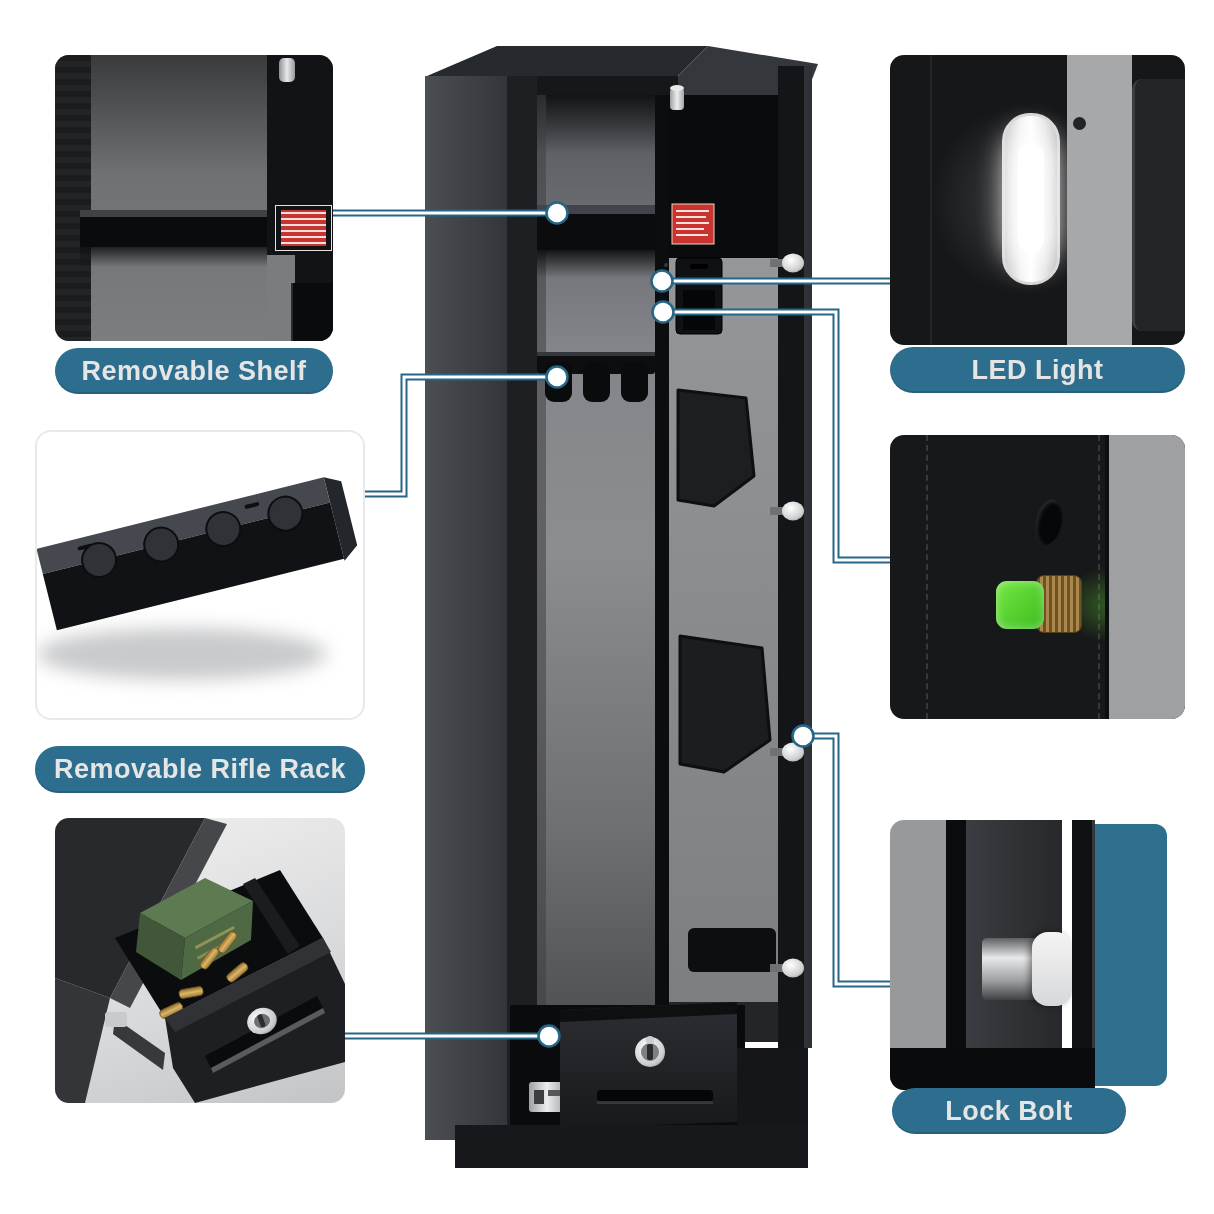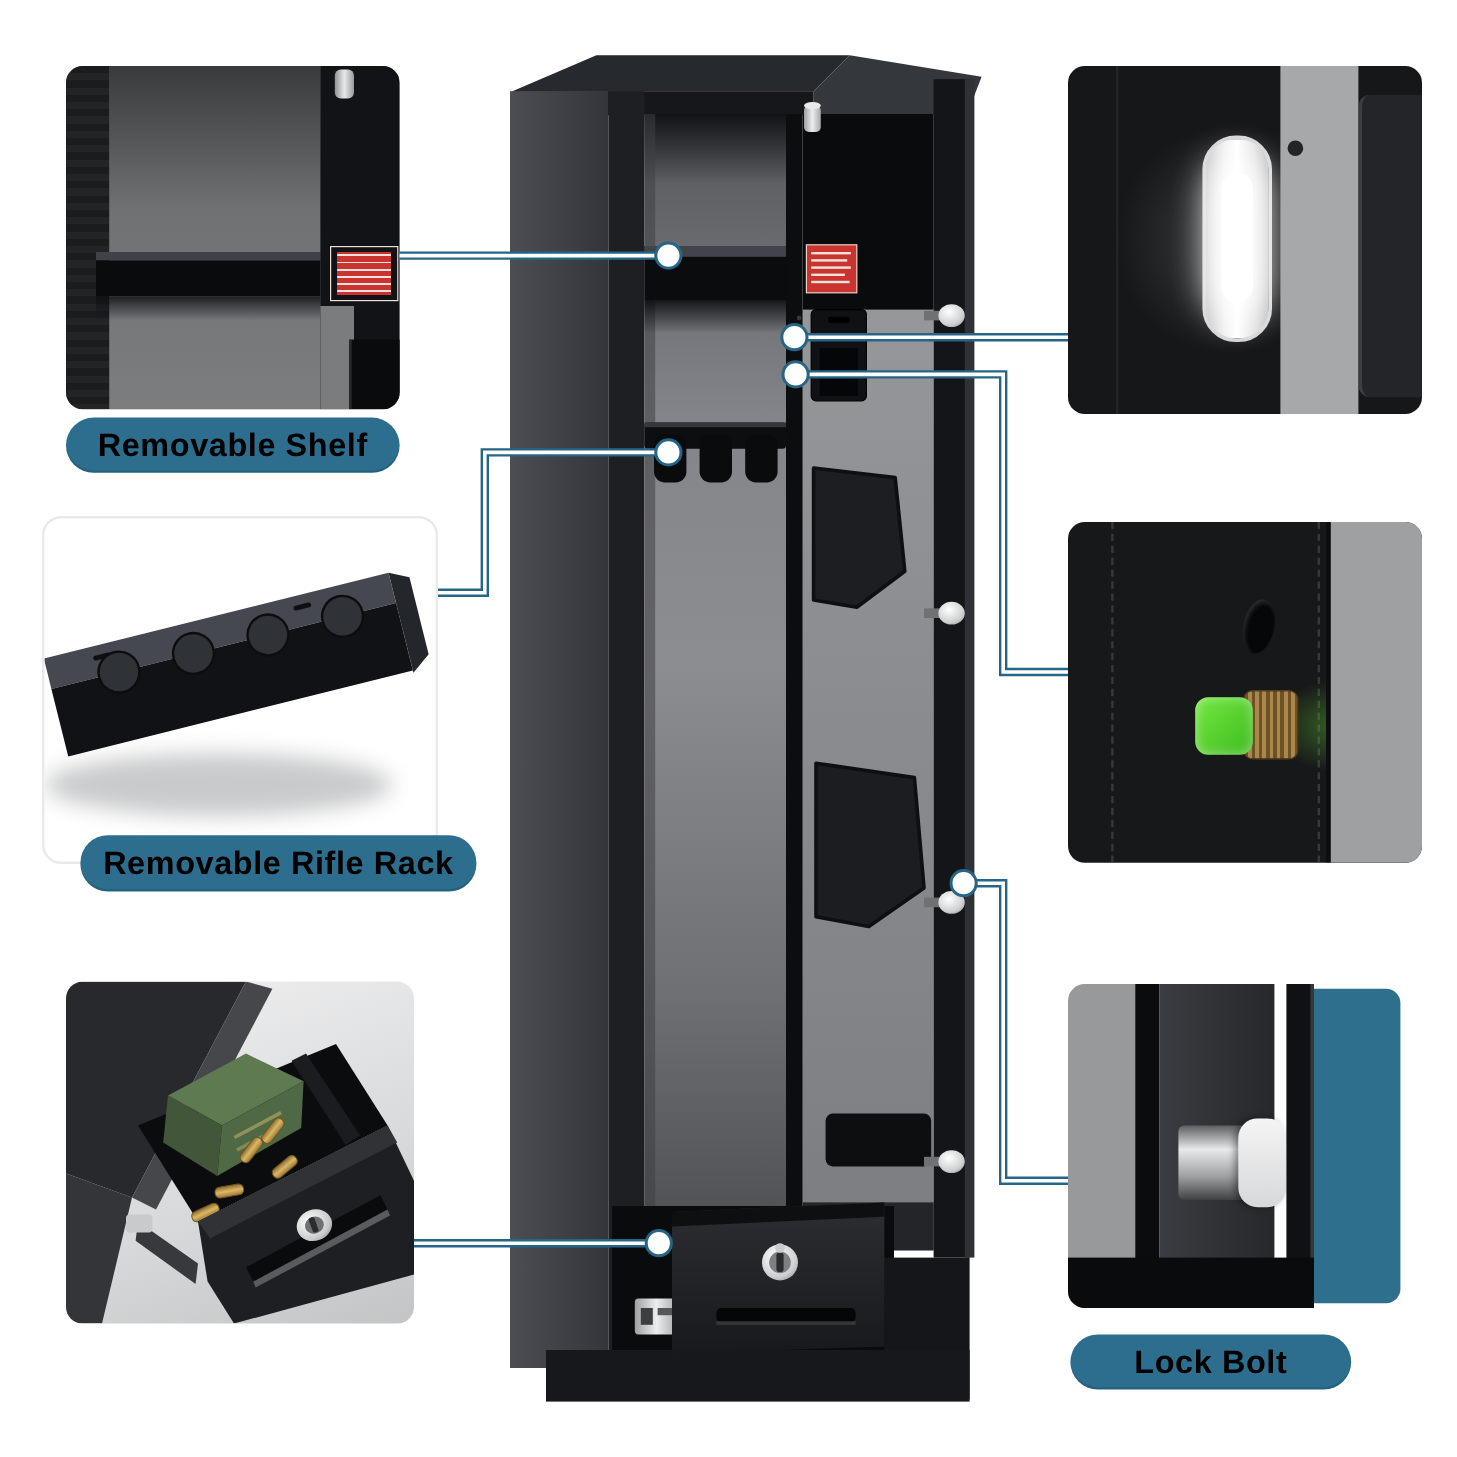--- a/index.html
+++ b/index.html
@@ -1,20 +1,20 @@
 <!DOCTYPE html>
 <html><head>
 <meta charset="utf-8">
 <style>
   html,body{margin:0;padding:0;background:#ffffff;}
   #canvas{position:relative;width:1214px;height:1214px;background:#ffffff;overflow:hidden;
           font-family:"Liberation Sans", sans-serif;}
   .abs{position:absolute;}
   
-  .badge{position:absolute;background:#2d6e8f;border-radius:23px;color:#000000;
+  .badge{position:absolute;background:#2d6e8f;border-radius:23px;color:#e5e5e5;
          font-weight:bold;font-size:27px;letter-spacing:.5px;display:flex;
          align-items:center;justify-content:center;text-align:left;
          box-shadow:inset 0 -2px 0 rgba(0,0,0,.12);}
   
   .photo{position:absolute;border-radius:14px;overflow:hidden;}
   .p-el{position:absolute;}
   
   #overlay{position:absolute;left:0;top:0;z-index:6;}
   .line-outer{fill:none;stroke:#266586;stroke-width:7;stroke-linejoin:miter;}
   .line-inner{fill:none;stroke:#ffffff;stroke-width:3;stroke-linejoin:miter;}
@@ -212,21 +212,21 @@
         <rect x="50" y="86" width="15" height="4" rx="2" fill="#0e0f12"></rect>
         <rect x="222" y="86" width="15" height="4" rx="2" fill="#0e0f12"></rect>
         <circle cx="68" cy="104" r="17" fill="#2f3237" stroke="#0c0d0f" stroke-width="2"></circle>
         <circle cx="132" cy="104" r="17" fill="#2f3237" stroke="#0c0d0f" stroke-width="2"></circle>
         <circle cx="196" cy="104" r="17" fill="#2f3237" stroke="#0c0d0f" stroke-width="2"></circle>
         <circle cx="260" cy="104" r="17" fill="#2f3237" stroke="#0c0d0f" stroke-width="2"></circle>
       </g>
     </svg>
   </div>
 
-  <div class="badge" style="left:35px;top:696px;width:330px;height:47px;z-index:3;margin-left:32px;">
+  <div class="badge" style="left:35px;top:746px;width:330px;height:47px;z-index:3;">
     <span>Removable Rifle Rack</span>
   </div>
 
   <div class="photo" style="left:55px;top:818px;width:290px;height:285px;background:linear-gradient(160deg,#f1f1f2,#d8d9da 60%,#c3c4c6);z-index:3;">
     <svg width="290" height="285" viewBox="0 0 290 285">
       <defs>
         <linearGradient id="gBrass" x1="0" y1="0" x2="1" y2="0">
           <stop offset="0" stop-color="#8a6a2e"></stop>
             <stop offset=".5" stop-color="#ddb766"></stop>
             <stop offset="1" stop-color="#9a7838"></stop>
@@ -279,20 +279,23 @@
     <div class="p-el" style="left:40px;top:50px;width:180px;height:190px;background:radial-gradient(closest-side,rgba(255,255,255,.16),rgba(255,255,255,0));"></div>
     <div class="p-el" style="left:40px;top:0;width:2px;height:290px;background:rgba(255,255,255,.06);"></div>
     <div class="p-el" style="left:112px;top:58px;width:58px;height:172px;border-radius:28px;border:3px solid #d6d6d8;box-sizing:border-box;background:linear-gradient(90deg,#c8c8c9,#f2f2f3 30%,#ffffff 50%,#e3e3e4 78%,#bfbfc0);">
       <div class="p-el" style="left:13px;top:28px;width:26px;height:108px;border-radius:14px;background:#ffffff;box-shadow:0 0 28px 12px rgba(255,255,255,.95);"></div>
     </div>
     <div class="p-el" style="left:177px;top:0;width:65px;height:290px;background:#a7a8aa;"></div>
     <div class="p-el" style="left:183px;top:62px;width:13px;height:13px;border-radius:50%;background:#232425;"></div>
     <div class="p-el" style="left:242px;top:24px;width:53px;height:252px;border-radius:10px 0 0 10px;background:#232528;border-left:3px solid #3c3e42;"></div>
   </div>
 
+  <div class="badge" style="left:890px;top:347px;width:295px;height:46px;z-index:3;">
+    <span>LED Light</span>
+  </div>
 
   <div class="photo" style="left:890px;top:435px;width:295px;height:284px;background:#17181a;z-index:3;">
     <div class="p-el" style="left:36px;top:0;width:0;height:284px;border-left:2px dashed #45474b;opacity:.7;"></div>
     <div class="p-el" style="left:208px;top:0;width:0;height:284px;border-left:2px dashed #45474b;opacity:.7;"></div>
     <div class="p-el" style="left:146px;top:64px;width:26px;height:46px;border-radius:50%;background:#060708;transform:rotate(12deg);box-shadow:inset 2px 2px 4px rgba(120,120,122,.35);"></div>
     <div class="p-el" style="left:170px;top:132px;width:110px;height:76px;background:radial-gradient(closest-side,rgba(100,210,50,.4),rgba(100,210,50,0));"></div>
     <div class="p-el" style="left:146px;top:140px;width:46px;height:58px;border-radius:8px;border:1px solid #55401e;box-sizing:border-box;background:repeating-linear-gradient(90deg,#6e5224 0 3px,#a9874d 3px 6px);"></div>
     <div class="p-el" style="left:106px;top:146px;width:48px;height:48px;border-radius:11px;background:linear-gradient(135deg,#74e842,#3dbb1e);box-shadow:inset 0 0 10px rgba(255,255,255,.45);"></div>
     <div class="p-el" style="left:215px;top:0;width:80px;height:284px;background:#9fa0a2;border-left:4px solid #0d0e10;"></div>
   </div>
@@ -302,21 +305,21 @@
     <div class="p-el" style="left:0;top:0;width:56px;height:270px;background:#98999b;"></div>
     <div class="p-el" style="left:56px;top:0;width:20px;height:270px;background:#0b0c0d;"></div>
     <div class="p-el" style="left:76px;top:0;width:96px;height:270px;background:linear-gradient(90deg,#3a3d41,#26282b);"></div>
     <div class="p-el" style="left:92px;top:118px;width:62px;height:62px;border-radius:5px;background:linear-gradient(180deg,#5d5f61,#e8e9ea 32%,#9fa1a3 68%,#3f4143);"></div>
     <div class="p-el" style="left:142px;top:112px;width:40px;height:74px;border-radius:16px;background:linear-gradient(180deg,#f4f4f5,#d7d8d9);box-shadow:-3px 0 6px rgba(0,0,0,.4);"></div>
     <div class="p-el" style="left:182px;top:0;width:20px;height:270px;background:#101113;border-right:3px solid #34373b;"></div>
     <div class="p-el" style="left:0;top:228px;width:205px;height:42px;background:#0a0b0c;"></div>
     <div class="p-el" style="left:205px;top:4px;width:72px;height:262px;border-radius:0 12px 12px 0;background:#2e6f8e;"></div>
   </div>
 
-  <div class="badge" style="left:892px;top:1112px;width:234px;height:46px;z-index:3;">
+  <div class="badge" style="left:892px;top:1088px;width:234px;height:46px;z-index:3;">
     <span>Lock Bolt</span>
   </div>
 
   <svg id="overlay" width="1214" height="1214" viewBox="0 0 1214 1214">
     <g>
       <path class="line-outer" d="M333,213 L548,213"></path>
         <path class="line-inner" d="M333,213 L548,213"></path>
     </g>
     <g>
       <path class="line-outer" d="M365,494 L404,494 L404,377 L548,377"></path>

